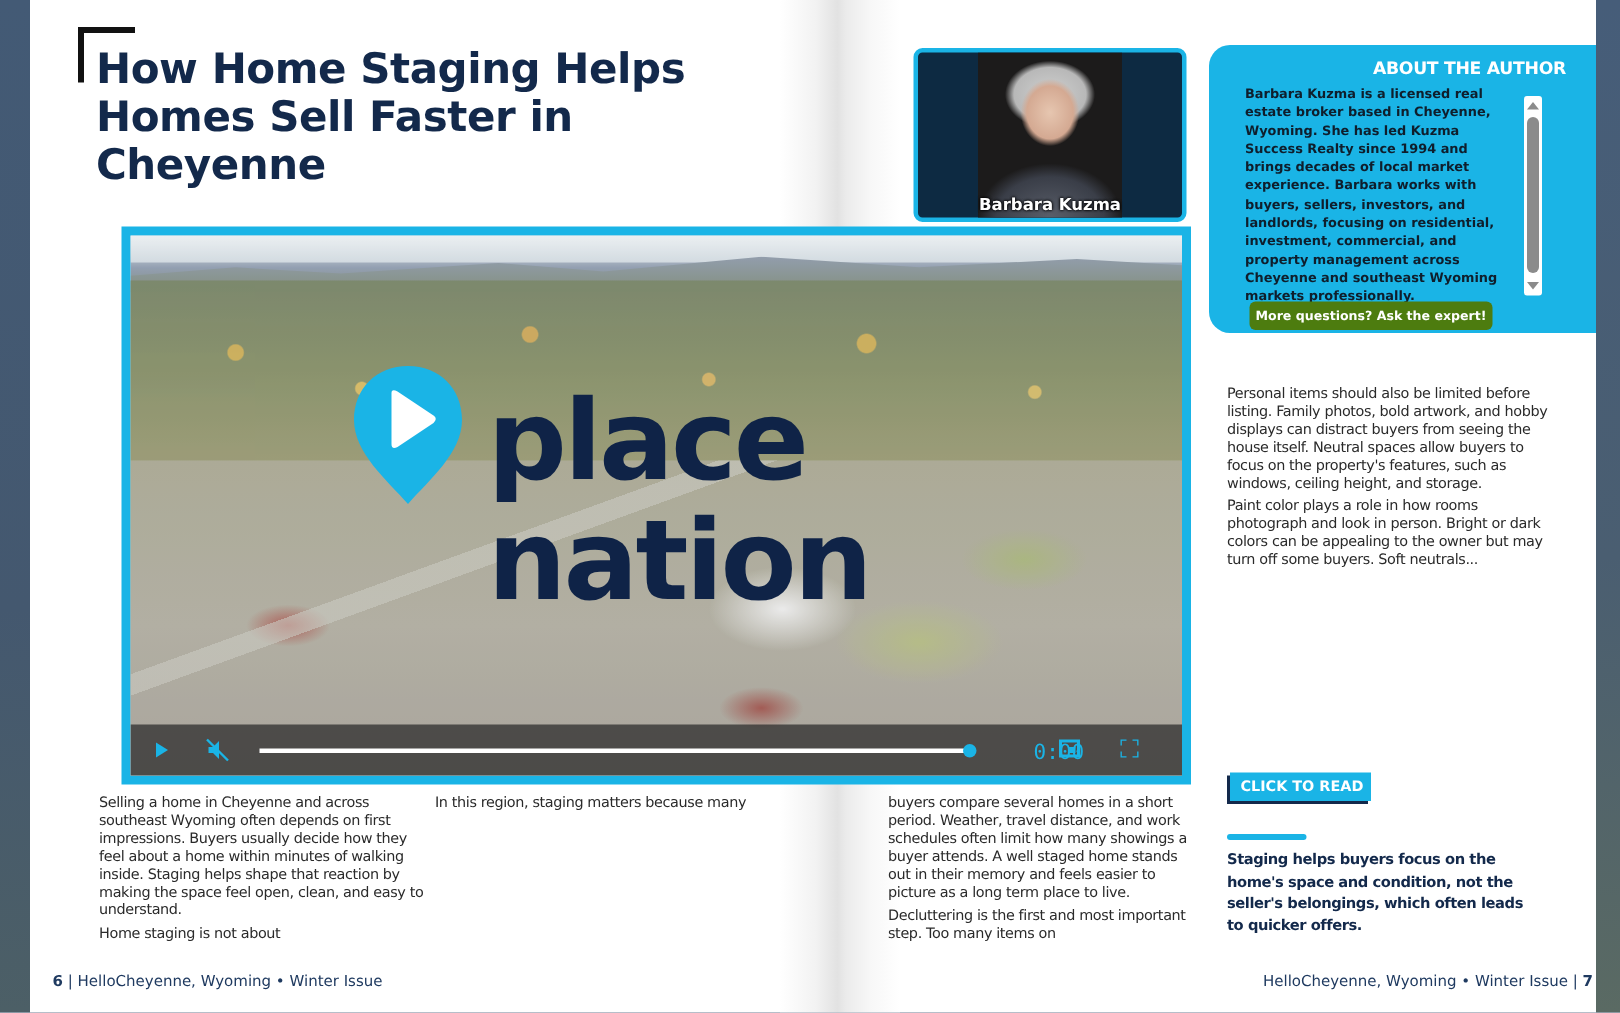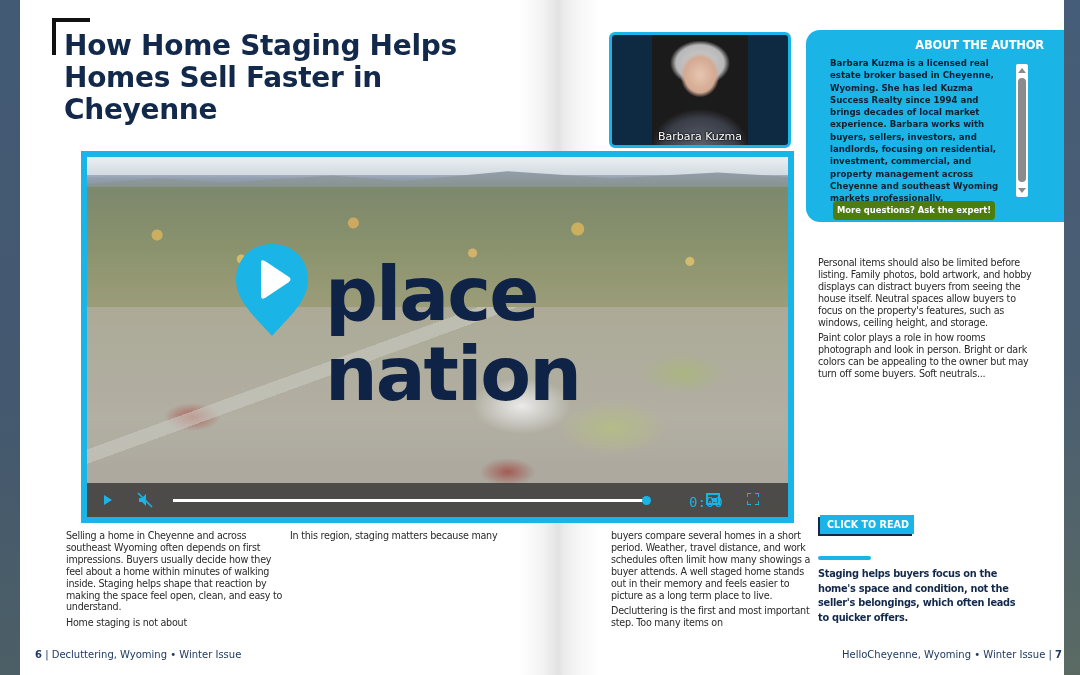--- a/index.html
+++ b/index.html
@@ -42,21 +42,21 @@
   }
   .author-photo .portrait {
     position: absolute; left: 40px; top: 0; width: 96px; height: 116px;
     background: radial-gradient(ellipse 28px 32px at 48px 40px, #e6c6b0 0%, #d4a992 55%, transparent 70%),
                 radial-gradient(ellipse 40px 30px at 48px 28px, #cfd0cf 0%, #b8b8b8 60%, transparent 75%),
                 radial-gradient(ellipse 60px 45px at 48px 110px, #5a5f6a 0%, #3a3e48 60%, transparent 80%),
                 #1c1b1b;
   }
   .author-photo .caption {
     position: absolute; left: 0; right: 0; bottom: 2px; text-align: center;
-    color: #ffffff; font-weight: normal; font-size: 11px;
+    color: #ffffff; font-weight: bold; font-size: 11px;
     text-shadow: 0 0 2px #000, 0 0 2px #000;
   }
   
   .about-card {
     position: absolute; left: 786px; top: 30px; width: 258px; height: 192px;
     background: #1ab4e6; border-radius: 14px 0 0 14px;
   }
   .about-title {
     position: absolute; right: 20px; top: 8px;
     color: #ffffff; font-weight: bold; font-size: 11.5px; letter-spacing: -0.2px;
@@ -163,21 +163,21 @@
   }
   .vc-fullscreen { position: absolute; left: 660px; top: 10px; width: 12px; height: 12px; }
   
   .col {
     position: absolute; color: #2a2a2a; font-size: 9.6px; line-height: 11.9px;
     font-family: "DejaVu Sans", sans-serif; letter-spacing: -0.25px;
   }
   .col p { margin-bottom: 4px; }
   .col1 { left: 46px; top: 530px; width: 220px; }
   .col2 { left: 270px; top: 530px; width: 220px; }
-  .col3 { left: 572px; top: 530px; width: 210px; margin-left: 19px; }
+  .col3 { left: 572px; top: 530px; width: 210px; }
   .col4 { left: 798px; top: 257px; width: 215px; }
   .read-button {
     position: absolute; left: 800px; top: 515px; width: 94px; height: 19px;
     background: #1ab4e6; color: #ffffff; font-weight: bold; font-size: 9.6px;
     line-height: 19px; padding-left: 7px; box-shadow: -2px 2px 0 #13294b;
   }
   .pull-rule {
     position: absolute; left: 798px; top: 556px; width: 53px; height: 4px; background: #1ab4e6; border-radius: 2px;
   }
   .pull-quote {
@@ -264,18 +264,18 @@
   <div class="col col4">
     <p>Personal items should also be limited before listing. Family photos, bold artwork, and hobby displays can distract buyers from seeing the house itself. Neutral spaces allow buyers to focus on the property's features, such as windows, ceiling height, and storage.</p>
     <p>Paint color plays a role in how rooms photograph and look in person. Bright or dark colors can be appealing to the owner but may turn off some buyers. Soft neutrals...</p>
   </div>
 
   <div class="read-button">CLICK TO READ</div>
   <div class="pull-rule"></div>
   <div class="pull-quote">Staging helps buyers focus on the home's space and condition, not the seller's belongings, which often leads to quicker offers.</div>
 
   <div class="folio folio-left">
-    <b>6</b><span> | Decluttering, Wyoming • Winter Issue</span>
+    <b>6</b><span> | HelloCheyenne, Wyoming • Winter Issue</span>
   </div>
   <div class="folio folio-right">
     <span>HelloCheyenne, Wyoming • Winter Issue | </span><b>7</b>
   </div>
 </div>
 
 </body></html>

